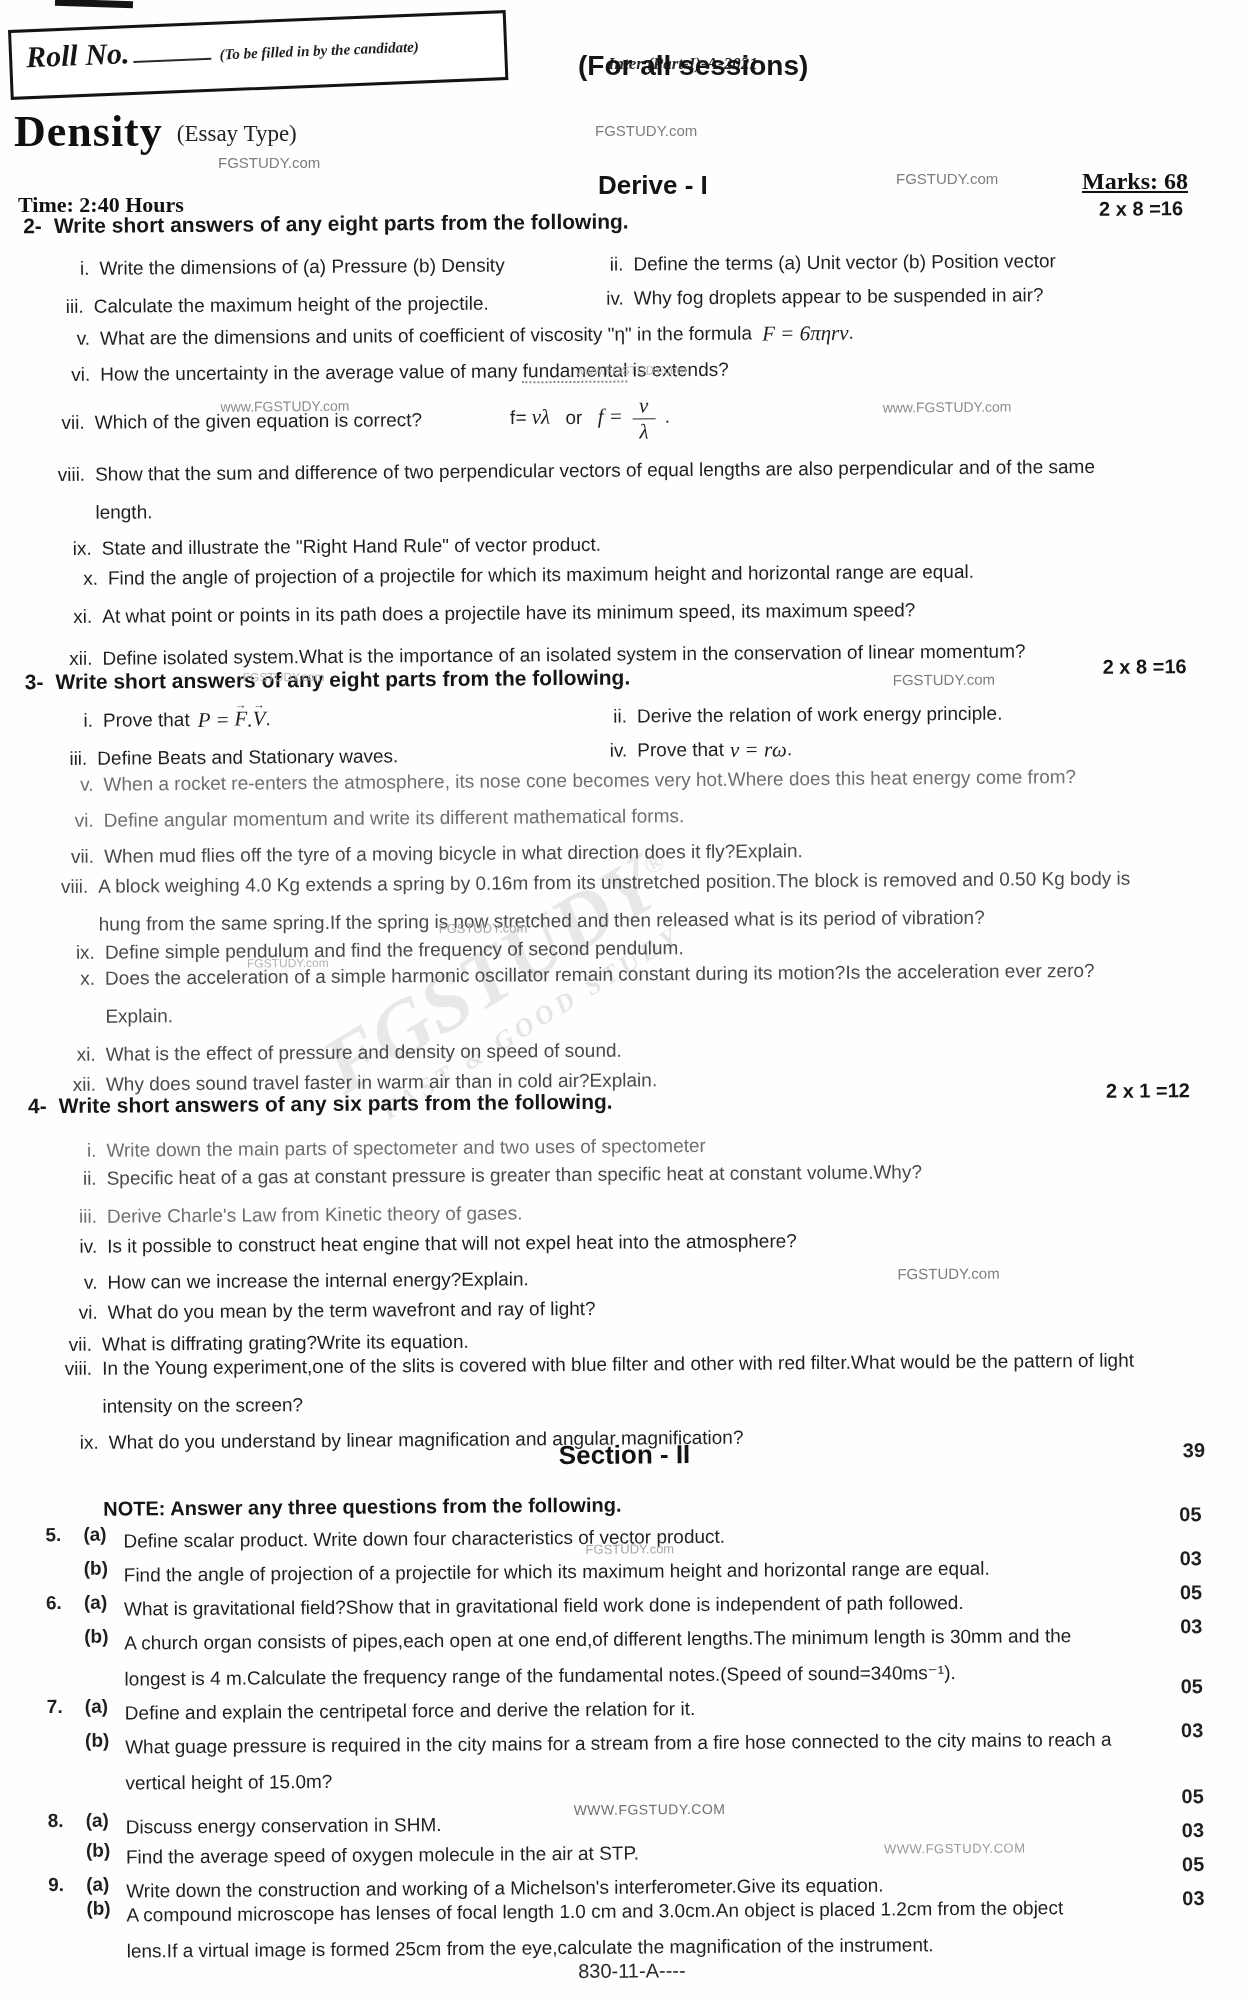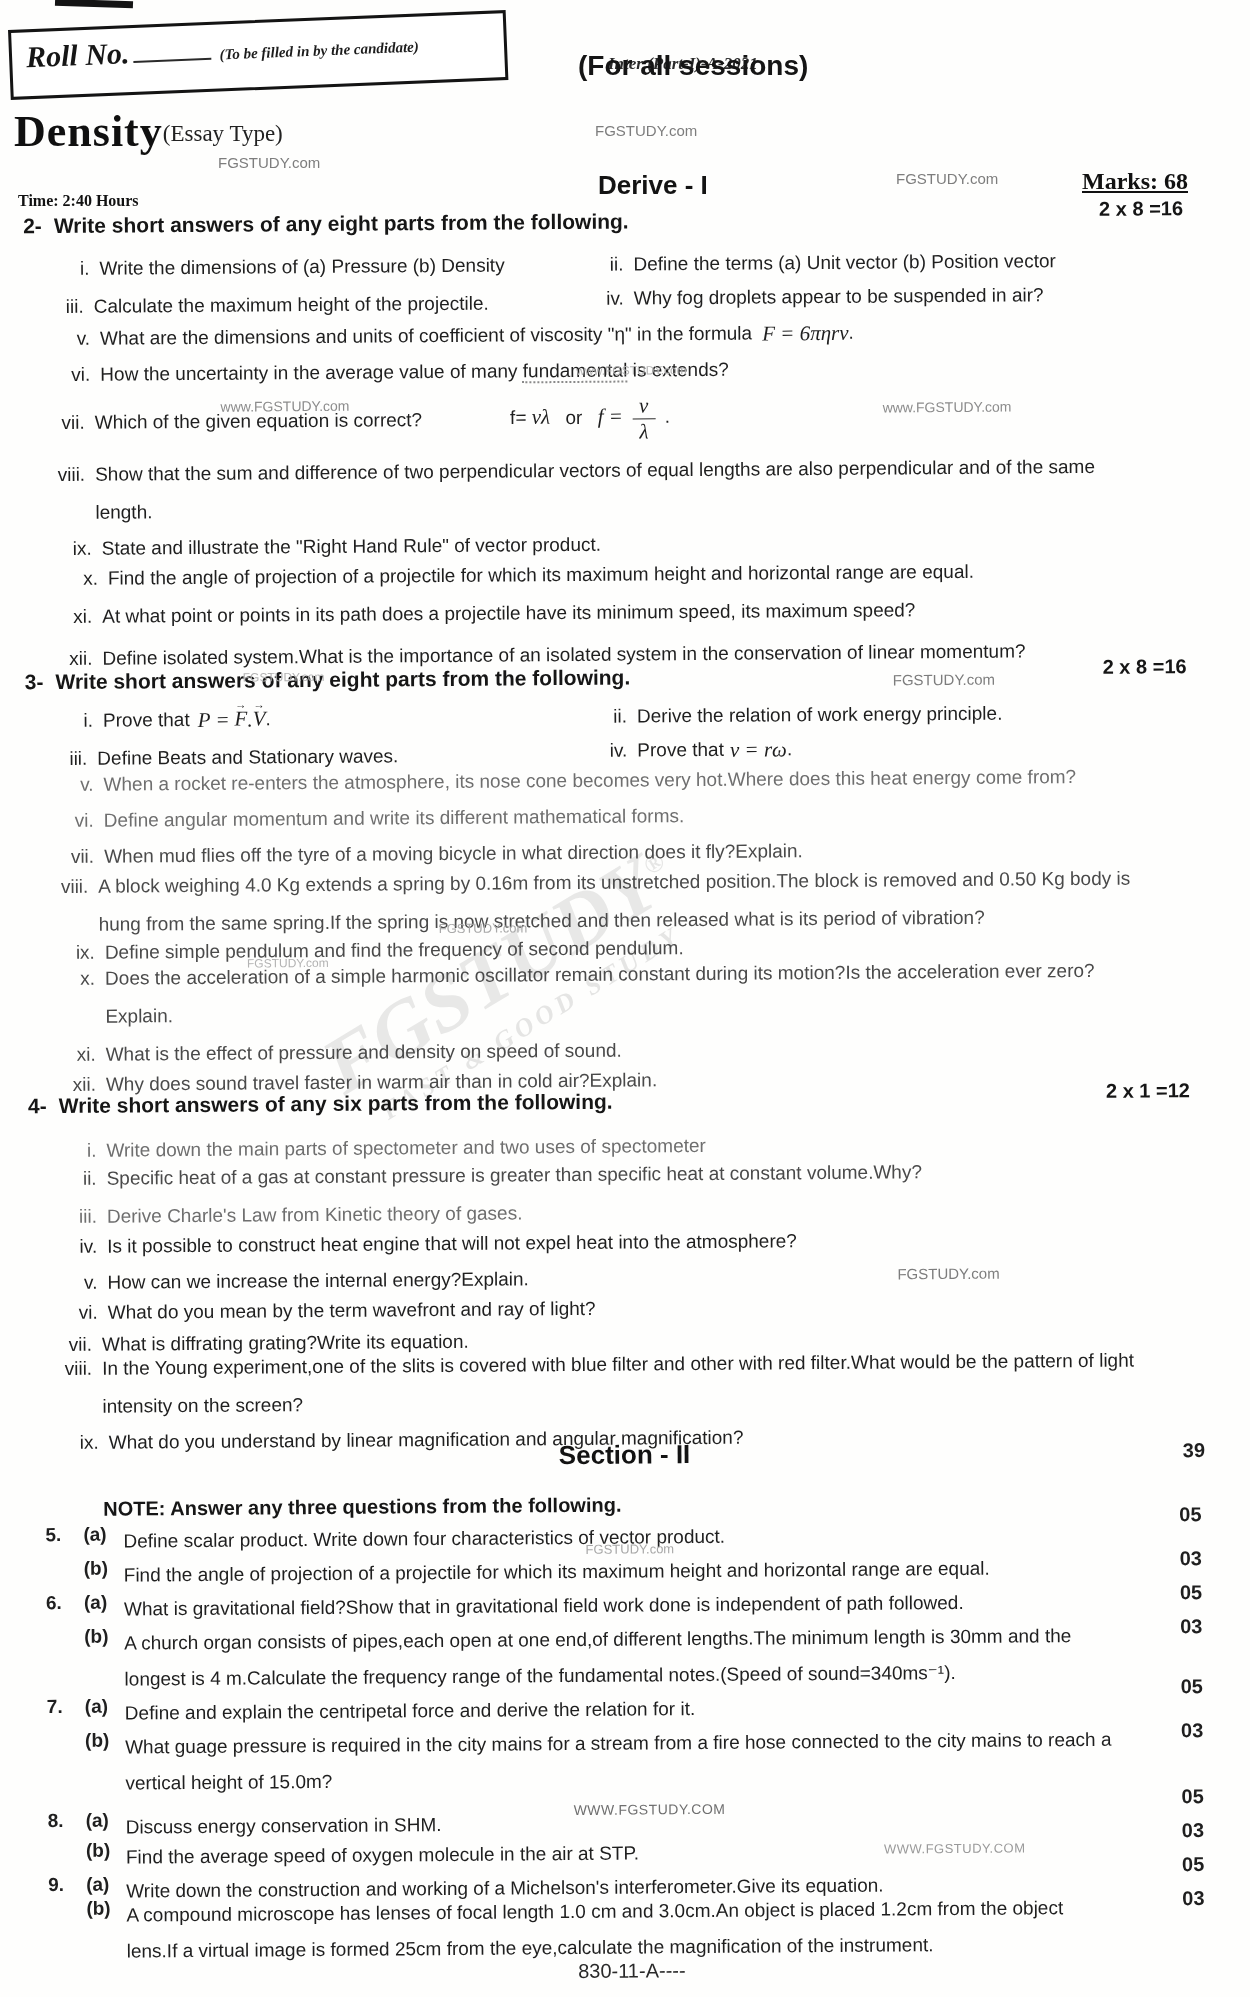--- a/index.html
+++ b/index.html
@@ -17,22 +17,22 @@
   .roll-label{font-family:"Liberation Serif","DejaVu Serif",serif;font-weight:bold;font-style:italic;
               font-size:30px;color:#161616;}
   .roll-blank{display:inline-block;width:78px;border-bottom:2px solid #2a2a2a;height:24px;margin:0 8px 0 4px;}
   .roll-note{font-family:"Liberation Serif","DejaVu Serif",serif;font-weight:bold;font-style:italic;
              font-size:15px;color:#1d1d1d;}
   .sessions{left:578px;top:50px;font-weight:bold;font-size:28px;color:#151515;}
   .subject{left:14px;top:106px;}
   .subject-name{font-family:"Liberation Serif","DejaVu Serif",serif;font-weight:bold;font-size:44px;
                 letter-spacing:1px;color:#101010;}
   .subject-type{font-family:"Liberation Serif","DejaVu Serif",serif;font-size:23px;color:#222;
-                position:relative;top:-5px;}
-  .time{left:18px;top:192px;font-family:"Liberation Serif","DejaVu Serif",serif;font-weight:bold;font-size:16px;color:#111;text-align:center;}
+                margin-left:14px;position:relative;top:-5px;}
+  .time{left:18px;top:192px;font-family:"Liberation Serif","DejaVu Serif",serif;font-weight:bold;font-size:22px;color:#111;text-align:center;}
   .sec1{left:598px;top:170px;font-weight:bold;font-size:26px;color:#131313;}
   .marks68{left:1082px;top:168px;font-family:"Liberation Serif","DejaVu Serif",serif;font-weight:bold;font-size:24px;color:#111;text-decoration:underline;}
   
   .wm{position:absolute;white-space:nowrap;font-size:15px;color:#7d7d7d;}
   .wm.f1{font-size:12px;color:#b3b3b3;}
   .wm.f2{font-size:13px;color:#a9a9a9;}
   .wm.caps{font-size:14px;color:#6f6f6f;letter-spacing:.5px;}
   .wm-big{position:absolute;left:300px;top:930px;width:420px;text-align:center;
           transform:rotate(-31deg);transform-origin:center center;
           font-family:"Liberation Serif","DejaVu Serif",serif;pointer-events:none;}

